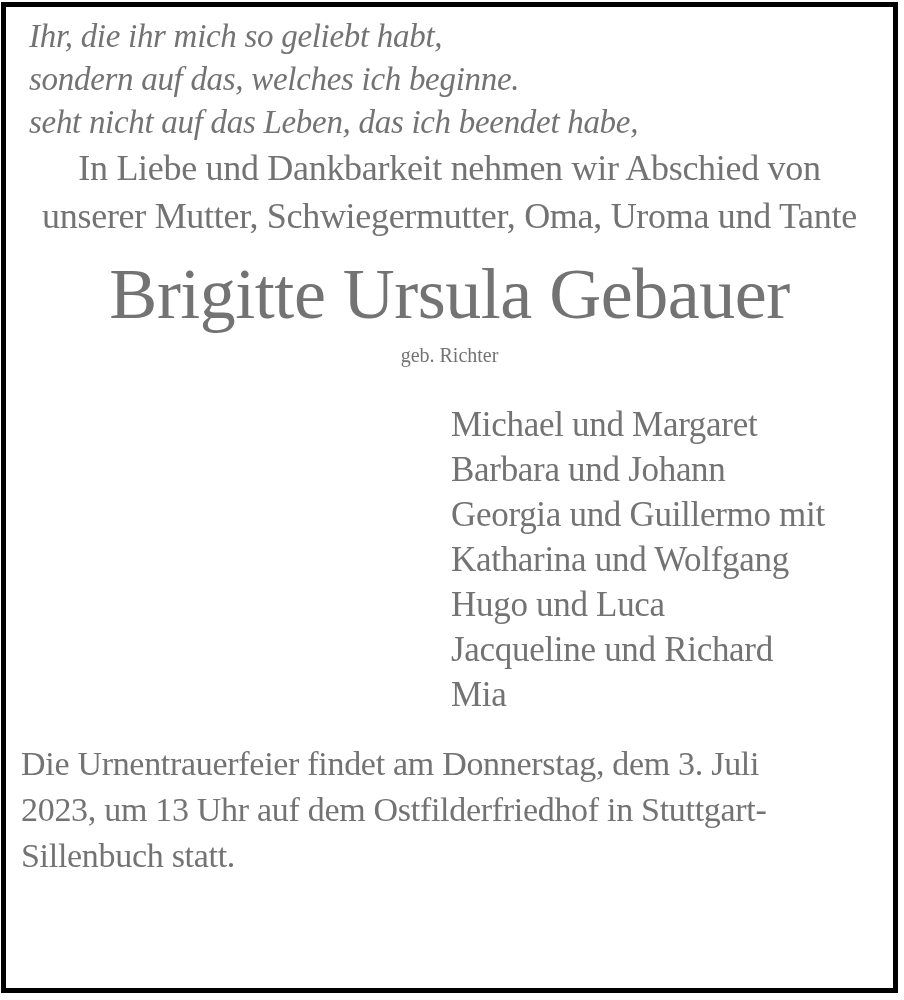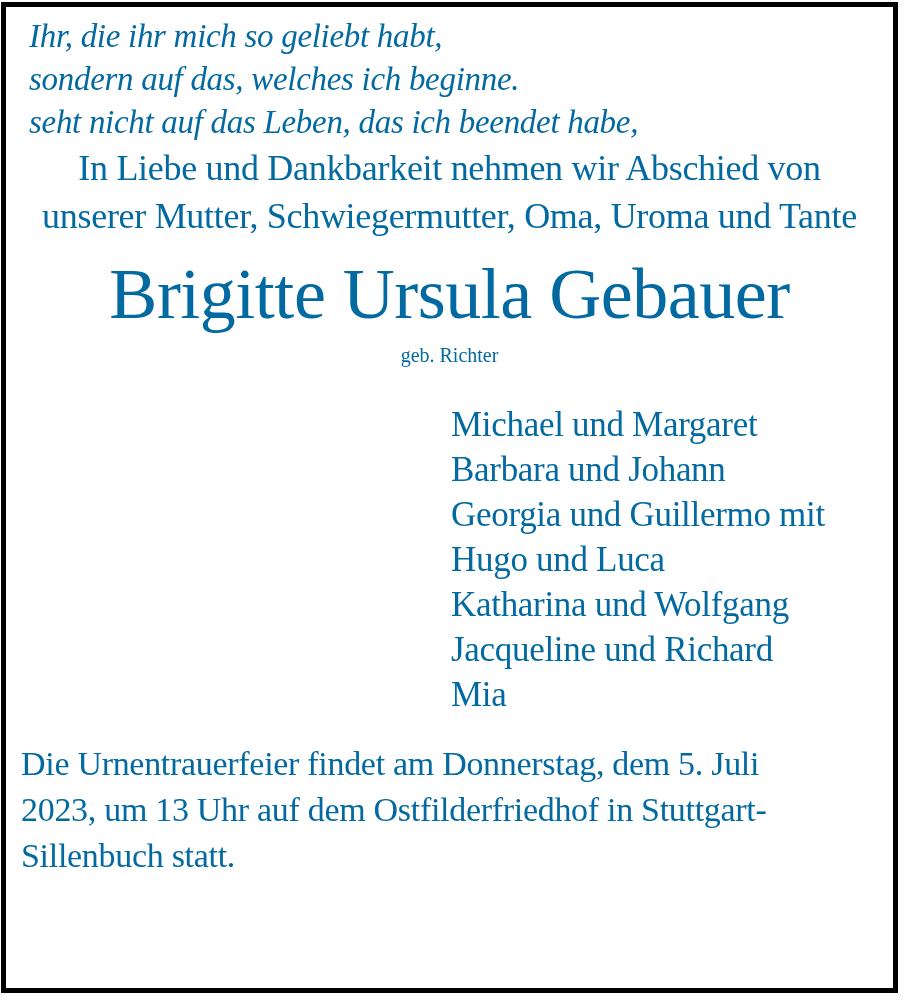--- a/index.html
+++ b/index.html
@@ -19,21 +19,21 @@
   .frame {
     position: absolute;
     top: 2px; left: 1px; right: 6px; bottom: 7px;
     border: 5px solid #000000;
     background: #ffffff;
   }
   .content {
     position: absolute;
     inset: 0;
     display: flow-root;
-    color: #0369a1;
+    color: #737373;
   }
 
   
   .verse {
     margin: 8px 0 0 23px;
     font-style: italic;
     font-size: 33px;
     line-height: 43px;
     letter-spacing: -0.3px;
   }
@@ -108,27 +108,27 @@
 
       <h1 class="deceased-name">Brigitte Ursula Gebauer</h1>
 
       <div class="maiden-name">geb. Richter</div>
 
 
       <div class="mourners">
         <div>Michael und Margaret</div>
         <div>Barbara und Johann</div>
         <div>Georgia und Guillermo mit</div>
+        <div>Katharina und Wolfgang</div>
         <div>Hugo und Luca</div>
-        <div>Katharina und Wolfgang</div>
         <div>Jacqueline und Richard</div>
         <div>Mia</div>
       </div>
 
       <div class="funeral">
-        <div>Die Urnentrauerfeier findet am Donnerstag, dem 5. Juli</div>
+        <div>Die Urnentrauerfeier findet am Donnerstag, dem 3. Juli</div>
         <div>2023, um 13 Uhr auf dem Ostfilderfriedhof in Stuttgart-</div>
         <div>Sillenbuch statt.</div>
       </div>
 
     </div>
   </div>
 </div>
 
 </body></html>

